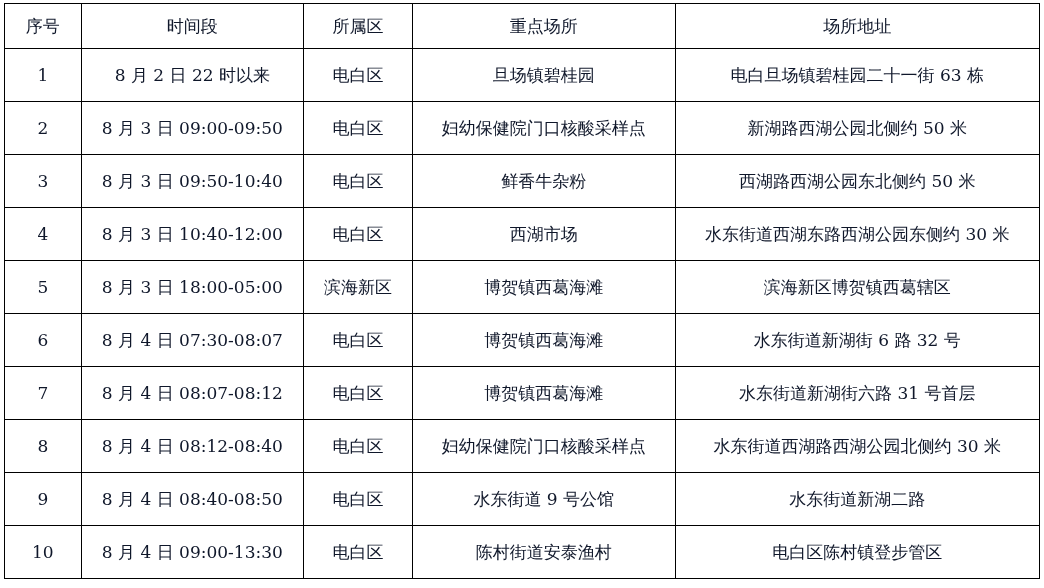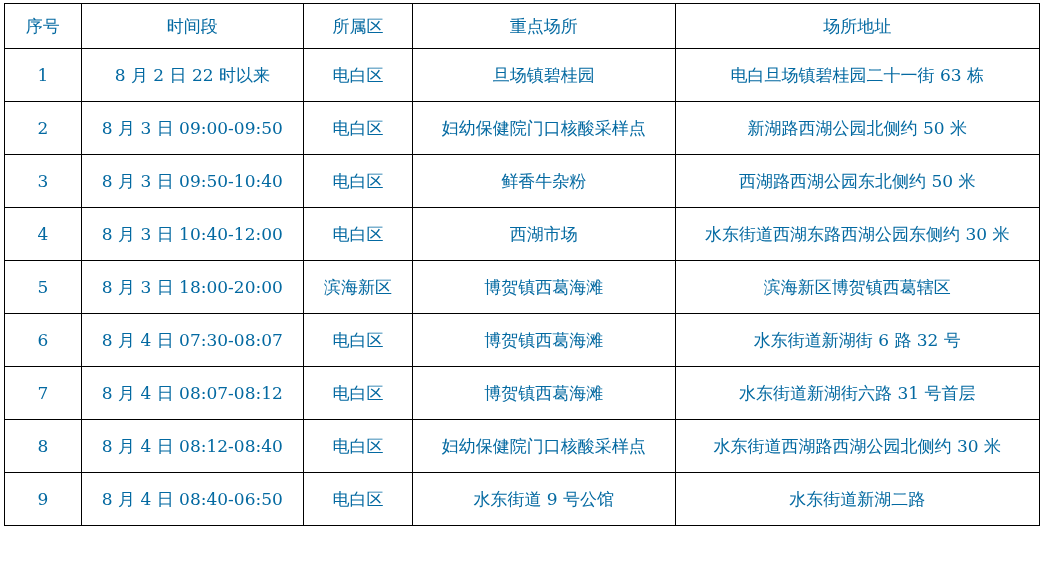--- a/index.html
+++ b/index.html
@@ -16,21 +16,21 @@
     box-sizing: border-box;
     padding: 3px 4px;
     font-family: "DejaVu Serif", "Liberation Serif", serif;
     color: #262626;
   }
   table.venues-table {
     border-collapse: collapse;
     width: 1036px;
     table-layout: fixed;
     font-size: 17px;
-    color: #0369a1;
+    color: #0f172a;
   }
   table.venues-table th,
   table.venues-table td {
     border: 1px solid #000000;
     text-align: center;
     vertical-align: middle;
     padding: 0 4px;
     font-weight: normal;
     overflow: hidden;
     white-space: nowrap;
@@ -88,21 +88,21 @@
         </tr>
         <tr>
           <td>4</td>
           <td>8 月 3 日 10:40-12:00</td>
           <td>电白区</td>
           <td>西湖市场</td>
           <td>水东街道西湖东路西湖公园东侧约 30 米</td>
         </tr>
         <tr>
           <td>5</td>
-          <td>8 月 3 日 18:00-20:00</td>
+          <td>8 月 3 日 18:00-05:00</td>
           <td>滨海新区</td>
           <td>博贺镇西葛海滩</td>
           <td>滨海新区博贺镇西葛辖区</td>
         </tr>
         <tr>
           <td>6</td>
           <td>8 月 4 日 07:30-08:07</td>
           <td>电白区</td>
           <td>博贺镇西葛海滩</td>
           <td>水东街道新湖街 6 路 32 号</td>
@@ -116,20 +116,27 @@
         </tr>
         <tr>
           <td>8</td>
           <td>8 月 4 日 08:12-08:40</td>
           <td>电白区</td>
           <td>妇幼保健院门口核酸采样点</td>
           <td>水东街道西湖路西湖公园北侧约 30 米</td>
         </tr>
         <tr>
           <td>9</td>
-          <td>8 月 4 日 08:40-06:50</td>
+          <td>8 月 4 日 08:40-08:50</td>
           <td>电白区</td>
           <td>水东街道 9 号公馆</td>
           <td>水东街道新湖二路</td>
+        </tr>
+        <tr>
+          <td>10</td>
+          <td>8 月 4 日 09:00-13:30</td>
+          <td>电白区</td>
+          <td>陈村街道安泰渔村</td>
+          <td>电白区陈村镇登步管区</td>
         </tr>
       </tbody>
   </table>
 </div>
 
 </body></html>

